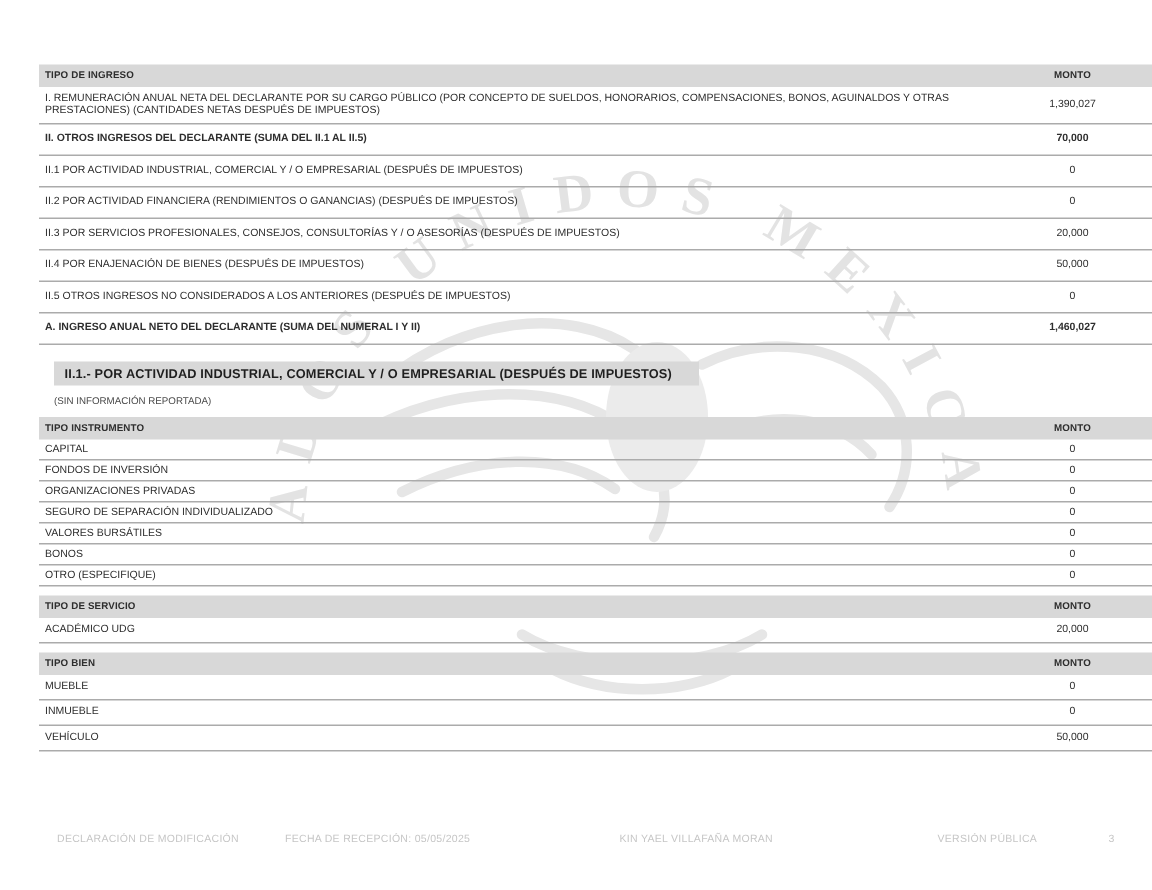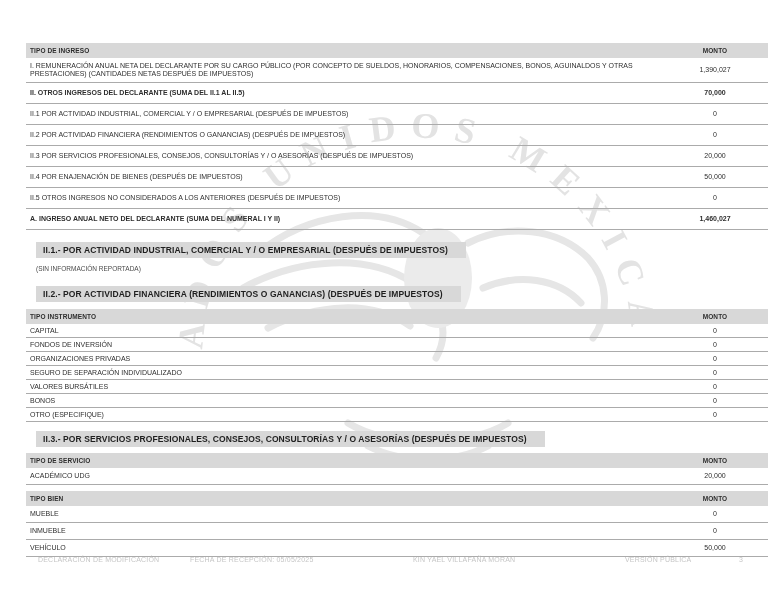--- a/index.html
+++ b/index.html
@@ -120,23 +120,20 @@
         <td class="amt">1,460,027</td>
       </tr>
     </tbody>
       </table>
 
     <div class="mt-a">
       <div class="section-bar">II.1.- POR ACTIVIDAD INDUSTRIAL, COMERCIAL Y / O EMPRESARIAL (DESPUÉS DE IMPUESTOS)</div>
     </div>
     <div class="empty-note mt-b">(SIN INFORMACIÓN REPORTADA)</div>
 
-    <div class="mt-c">
-      <div class="section-bar">II.2.- POR ACTIVIDAD FINANCIERA (RENDIMIENTOS O GANANCIAS) (DESPUÉS DE IMPUESTOS)</div>
-    </div>
     <table class="tbl-sub mt-b">
       <colgroup>
           <col>
           <col class="c-amt">
         </colgroup>
       <tbody>
           <tr class="head">
         <th>TIPO INSTRUMENTO</th>
         <th class="amt">MONTO</th>
       </tr>
@@ -164,23 +161,20 @@
         <td>BONOS</td>
         <td class="amt">0</td>
       </tr>
       <tr>
         <td>OTRO (ESPECIFIQUE)</td>
         <td class="amt">0</td>
       </tr>
     </tbody>
       </table>
 
-    <div class="mt-d">
-      <div class="section-bar">II.3.- POR SERVICIOS PROFESIONALES, CONSEJOS, CONSULTORÍAS Y / O ASESORÍAS (DESPUÉS DE IMPUESTOS)</div>
-    </div>
     <table class="tbl-sub2 mt-d">
       <colgroup>
           <col>
           <col class="c-amt">
         </colgroup>
       <tbody>
           <tr class="head">
         <th>TIPO DE SERVICIO</th>
         <th class="amt">MONTO</th>
       </tr>

